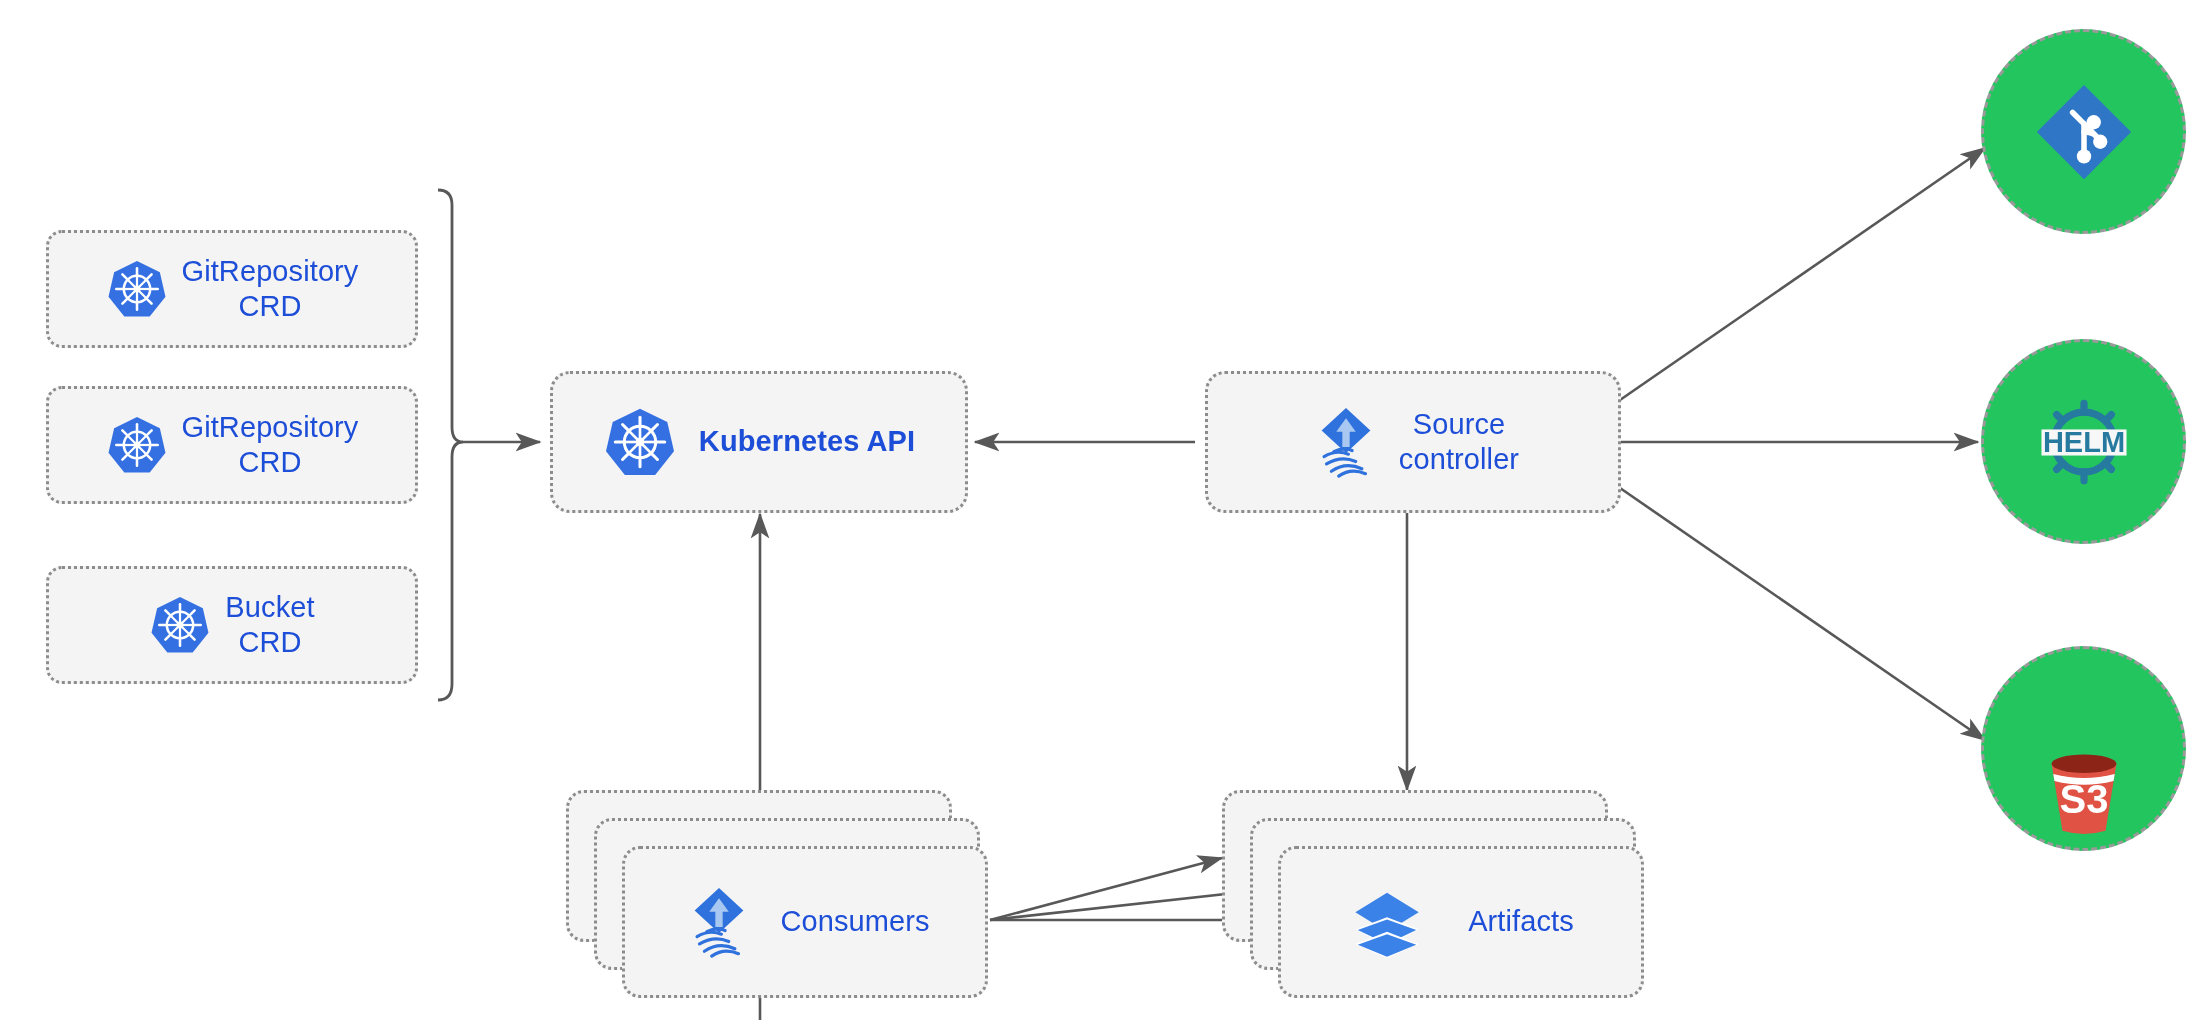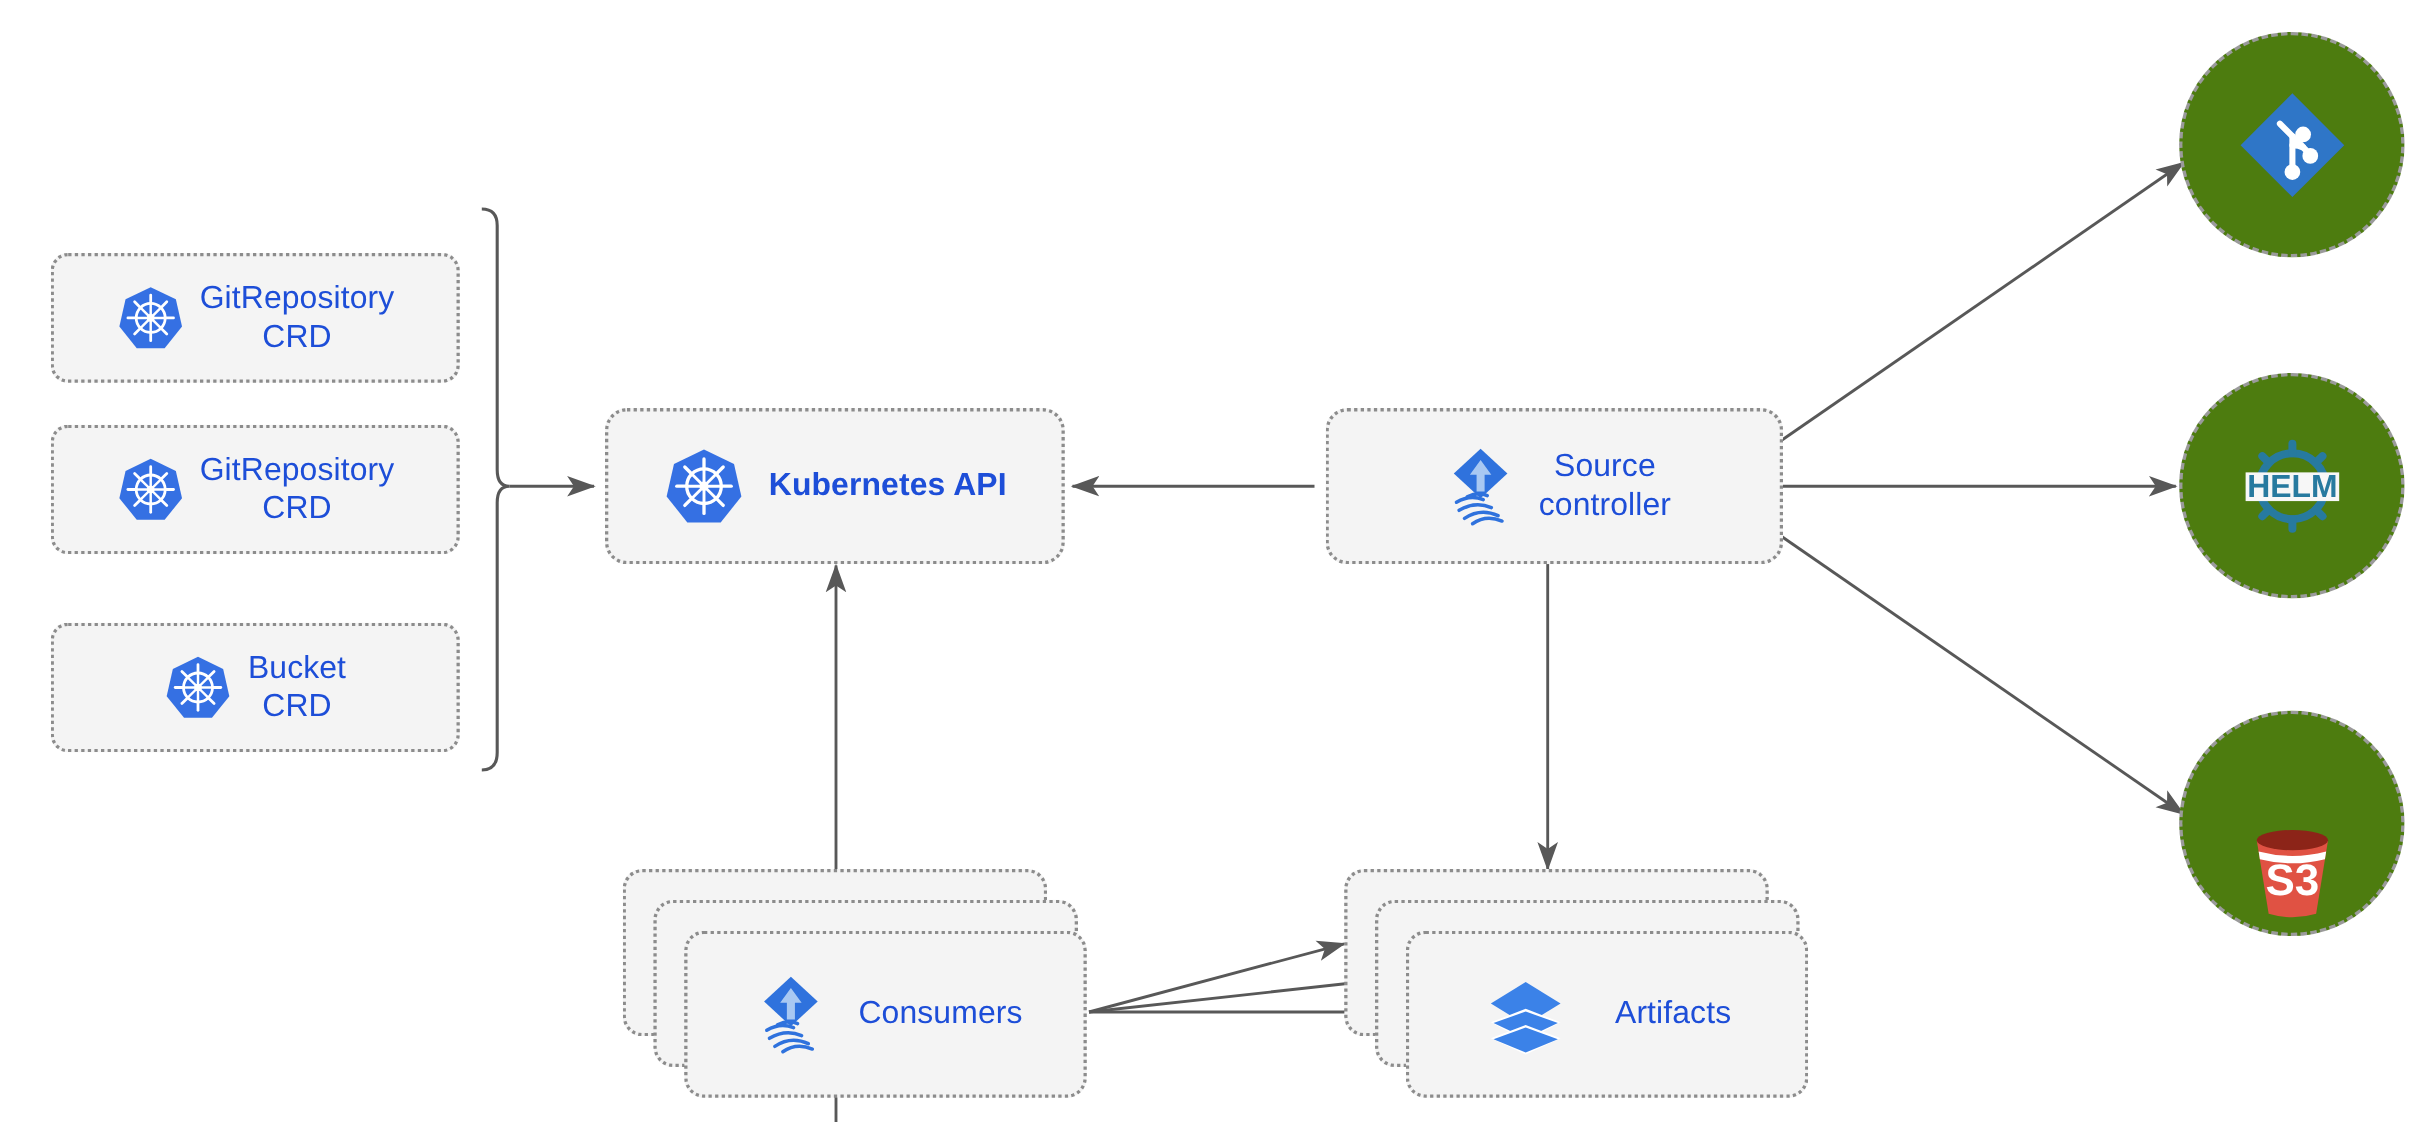--- a/index.html
+++ b/index.html
@@ -52,21 +52,21 @@
     border: 3px dotted #8c8c8c;
     border-radius: 16px;
     box-sizing: border-box;
   }
 
   
   .circle {
     position: absolute;
     border: 3px dashed #9a9a9a;
     border-radius: 50%;
-    background: #4d7c0f;
+    background: #22c55e;
     box-sizing: border-box;
     display: flex;
     align-items: center;
     justify-content: center;
   }
 
   
   #edges {
     position: absolute;
     left: 0; top: 0;

